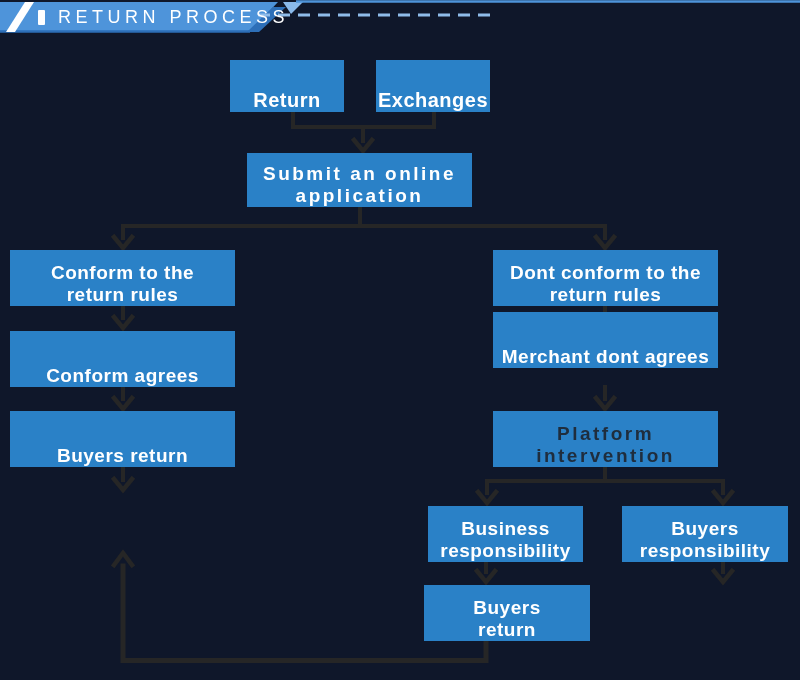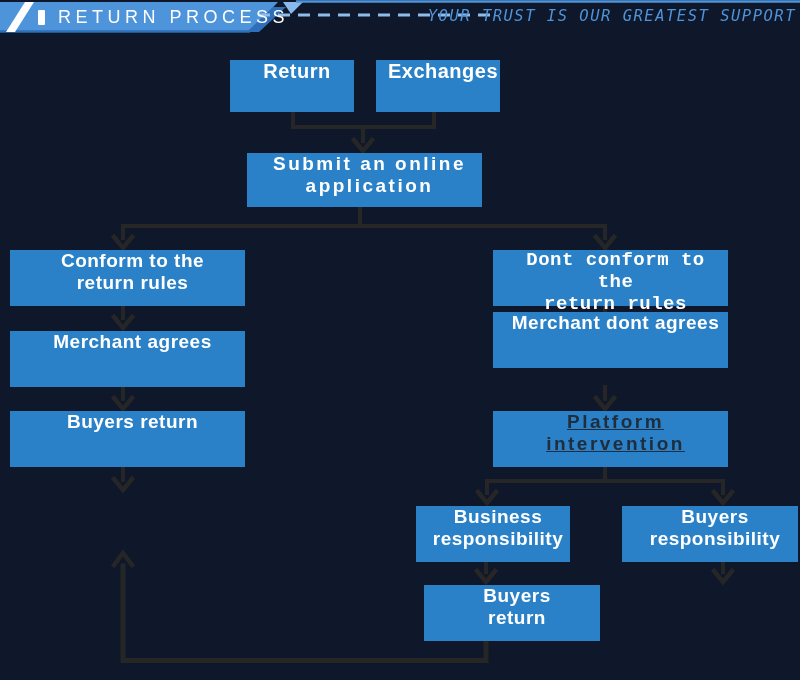--- a/index.html
+++ b/index.html
@@ -31,27 +31,27 @@
   .dash-line{stroke:var(--dash);stroke-width:3;stroke-dasharray:12 8;fill:none;}
   .top-line{stroke:var(--accent);stroke-width:2.5;fill:none;}
   
   .flow-svg{position:absolute;top:0;left:0;z-index:1;}
   .conn{stroke:var(--arrow);stroke-width:4;fill:none;stroke-linejoin:miter;stroke-linecap:square;}
   .conn-thick{stroke-width:5;}
   .head{stroke:var(--arrow);stroke-width:4.5;fill:none;stroke-linejoin:miter;stroke-linecap:square;}
   
   .node{
     position:absolute;z-index:2;background:var(--box_blue);
-    display:flex;align-items:flex-start;justify-content:center;
-    color:#fff;font-weight:bold;text-align:center;padding-left:10px;
+    display:flex;align-items:flex-end;justify-content:center;
+    color:#fff;font-weight:bold;text-align:center;
   }
   .label{white-space:pre-line;line-height:1.15;font-size:19px;letter-spacing:0.5px;}
   .lg .label{font-size:20px;letter-spacing:0.5px;}
   .wide .label{letter-spacing:2.5px;}
-  .dark-text{color:var(--platform_text);text-decoration:underline;}
+  .dark-text{color:var(--platform_text);}
 </style>
 </head>
 <body>
 
 <div class="stage">
 
   <svg class="hdr-svg" width="800" height="38">
     <polygon class="banner-main" points="0,2 278,2 250,32 0,32"></polygon>
     <line class="banner-edge" x1="0" y1="31.5" x2="250" y2="31.5"></line>
     <polygon class="banner-slash" points="25,2 34,2 15,32 6,32"></polygon>
@@ -59,21 +59,20 @@
     <polygon class="banner-sliver" points="283,2 303,2 291,14"></polygon>
     <line class="top-line" x1="296" y1="1.5" x2="800" y2="1.5"></line>
     <line class="dash-line" x1="258" y1="15" x2="497" y2="15"></line>
   </svg>
 
   <div class="hdr-title">
     <div class="hdr-bar"></div>
     <div class="hdr-title-text">RETURN PROCESS</div>
   </div>
 
-  <div class="hdr-slogan">YOUR TRUST IS OUR GREATEST SUPPORT</div>
 
   <svg class="flow-svg" width="800" height="680">
 
     <path class="conn" d="M293 112 L293 127 L434 127 L434 112"></path>
     <path class="conn" d="M363 127 L363 141"></path>
     <path class="head" d="M354 140 L363 151 L372 140"></path>
 
     <path class="conn" d="M360 207 L360 226"></path>
     <path class="conn" d="M123 238 L123 226 L605 226 L605 238"></path>
     <path class="head" d="M114 237 L123 248 L132 237"></path>
@@ -113,42 +112,42 @@
 application</span>
   </div>
   <div class="node lg" style="left:376px;top:60px;width:114px;height:52px;">
     <span class="label">Exchanges</span>
   </div>
 
   <div class="node" style="left:10px;top:250px;width:225px;height:56px;">
     <span class="label">Conform to the
 return rules</span>
   </div>
-  <div class="node" style="left:493px;top:250px;width:225px;height:56px;font-family:Liberation Mono, monospace;">
+  <div class="node" style="left:493px;top:250px;width:225px;height:56px;">
     <span class="label">Dont conform to the
 return rules</span>
   </div>
 
   <div class="node" style="left:10px;top:331px;width:225px;height:56px;">
-    <span class="label">Merchant agrees</span>
+    <span class="label">Conform agrees</span>
   </div>
   <div class="node" style="left:493px;top:312px;width:225px;height:56px;">
     <span class="label">Merchant dont agrees</span>
   </div>
 
   <div class="node" style="left:10px;top:411px;width:225px;height:56px;">
     <span class="label">Buyers return</span>
   </div>
   <div class="node wide dark-text" style="left:493px;top:411px;width:225px;height:56px;">
     <span class="label">Platform
 intervention</span>
   </div>
 
 
-  <div class="node" style="left:416px;top:506px;width:144px;height:56px;">
+  <div class="node" style="left:428px;top:506px;width:155px;height:56px;">
     <span class="label">Business
 responsibility</span>
   </div>
   <div class="node" style="left:622px;top:506px;width:166px;height:56px;">
     <span class="label">Buyers
 responsibility</span>
   </div>
 
   <div class="node" style="left:424px;top:585px;width:166px;height:56px;">
     <span class="label">Buyers

